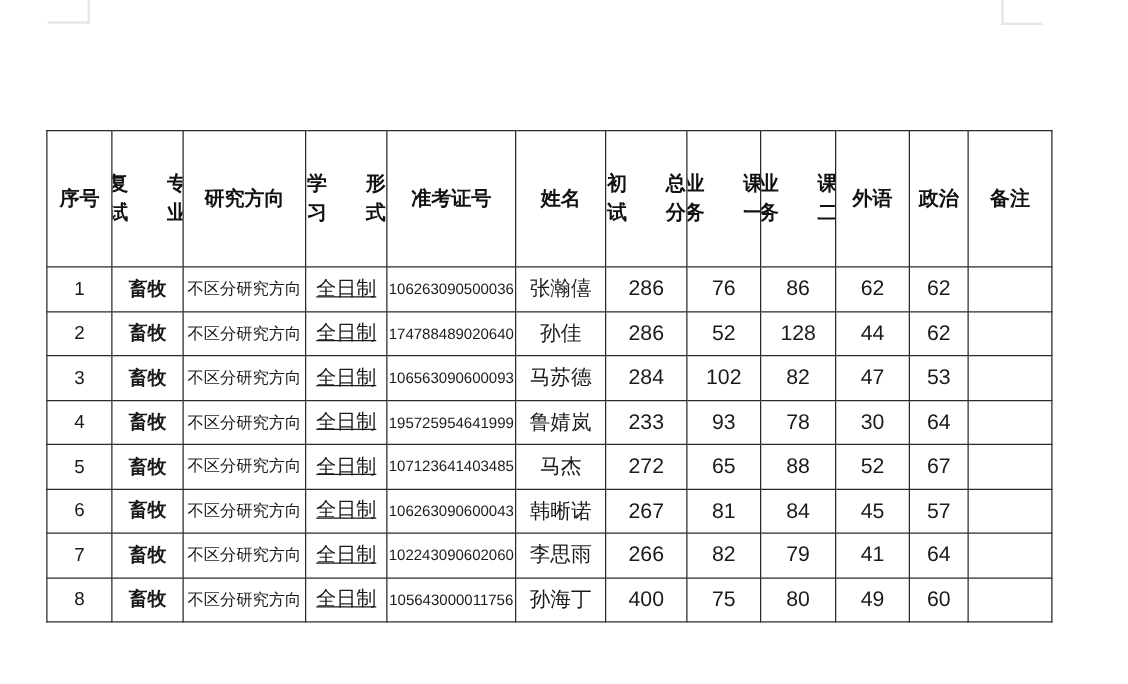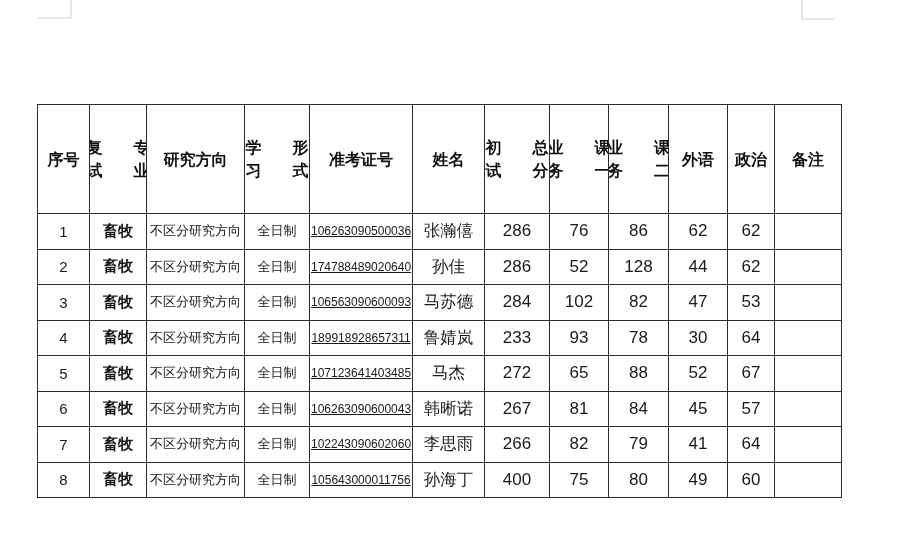--- a/index.html
+++ b/index.html
@@ -76,22 +76,22 @@
     flex-direction: row;
     align-items: center;
     justify-content: center;
     gap: 31px;
     line-height: 23px;
   }
   td { font-size: 15px; font-weight: 400; }
   td.c-index      { font-size: 15px; }
   td.c-major      { font-size: 15px; font-weight: 600; }
   td.c-direction  { font-size: 13px; }
-  td.c-study_form { font-size: 13px; }
-  td.c-ticket     { font-size: 12px; letter-spacing: 0; text-decoration: underline; }
+  td.c-study_form { font-size: 16px; text-decoration: underline; }
+  td.c-ticket     { font-size: 12px; letter-spacing: 0; }
   td.c-name       { font-size: 16.5px; font-weight: 400; }
   td.c-total, td.c-course1, td.c-course2,
   td.c-foreign, td.c-politics { font-size: 17px; }
   td.c-remark     { font-size: 13px; }
 </style>
 </head>
 <body>
 
 <div class="page">
   <div class="corner corner-left"></div>
@@ -223,21 +223,21 @@
           <td class="c-course2">82</td>
           <td class="c-foreign">47</td>
           <td class="c-politics">53</td>
           <td class="c-remark"></td>
         </tr>
         <tr>
           <td class="c-index">4</td>
           <td class="c-major">畜牧</td>
           <td class="c-direction">不区分研究方向</td>
           <td class="c-study_form">全日制</td>
-          <td class="c-ticket">189918928657311</td>
+          <td class="c-ticket">195725954641999</td>
           <td class="c-name">鲁婧岚</td>
           <td class="c-total">233</td>
           <td class="c-course1">93</td>
           <td class="c-course2">78</td>
           <td class="c-foreign">30</td>
           <td class="c-politics">64</td>
           <td class="c-remark"></td>
         </tr>
         <tr>
           <td class="c-index">5</td>

